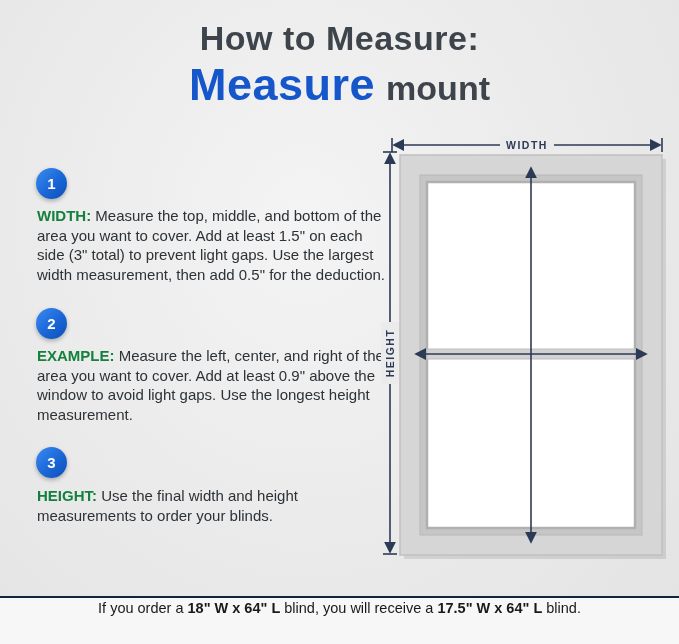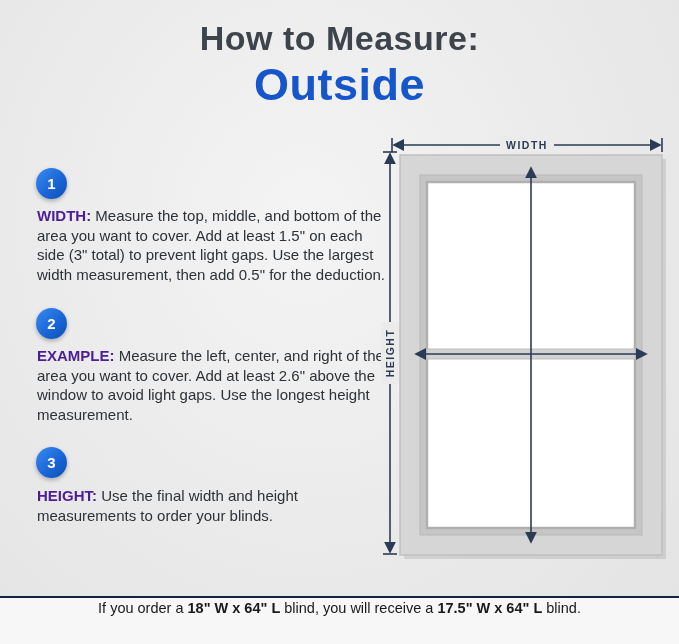--- a/index.html
+++ b/index.html
@@ -30,21 +30,21 @@
   }
   #badge-1 { top:168px; }
   #badge-2 { top:308px; }
   #badge-3 { top:447px; }
 
   .step-text {
     position:absolute; left:37px; width:352px;
     font-size:15px; line-height:1.31; color:#2d3237;
     margin:0;
   }
-  .step-text strong { font-weight:700; color:#4c1d95; }
+  .step-text strong { font-weight:700; color:#15803d; }
   #text-1 { top:206px; }
   #text-2 { top:346px; }
   #text-3 { top:486px; }
 
   
   .diagram { position:absolute; left:370px; top:128px; width:302px; height:442px; }
 
   
   .example-section {
     position:absolute; left:0; bottom:0; width:100%; height:48px;
@@ -54,30 +54,31 @@
   .example-heading { margin:5px 0 0 0; font-size:15px; font-weight:800; letter-spacing:0.8px; color:#14213d; }
   .example-text { margin:2px 0 0 0; font-size:14.5px; color:#191919; }
   .example-text b { font-weight:700; }
 </style>
 </head>
 <body>
 
 <div class="title-wrap">
   <div class="title-line1">How to Measure:</div>
   <div class="title-line2">
-    <span class="title-accent">Outside</span>
+    <span class="title-accent">Measure</span>
+    <span class="title-suffix">mount</span>
   </div>
 </div>
 
 <div class="step-badge" id="badge-1">1</div>
 <div class="step-badge" id="badge-2">2</div>
 <div class="step-badge" id="badge-3">3</div>
 
 <p class="step-text" id="text-1"><strong>WIDTH:</strong> <span>Measure the top, middle, and bottom of the area you want to cover. Add at least 1.5" on each side (3" total) to prevent light gaps. Use the largest width measurement, then add 0.5" for the deduction.</span></p>
-<p class="step-text" id="text-2"><strong>EXAMPLE:</strong> <span>Measure the left, center, and right of the area you want to cover. Add at least 2.6" above the window to avoid light gaps. Use the longest height measurement.</span></p>
+<p class="step-text" id="text-2"><strong>EXAMPLE:</strong> <span>Measure the left, center, and right of the area you want to cover. Add at least 0.9" above the window to avoid light gaps. Use the longest height measurement.</span></p>
 <p class="step-text" id="text-3"><strong>HEIGHT:</strong> <span>Use the final width and height measurements to order your blinds.</span></p>
 
 <svg class="diagram" viewBox="0 0 302 442">
   <defs>
     <marker id="arr" viewBox="0 0 10 10" refX="8.5" refY="5" markerWidth="7.5" markerHeight="7.5" orient="auto-start-reverse">
       <path d="M0,0 L10,5 L0,10 z" fill="#2b3a55"></path>
     </marker>
   </defs>
 
   <rect x="34" y="31" width="262" height="400" fill="rgba(0,0,0,0.10)"></rect>

